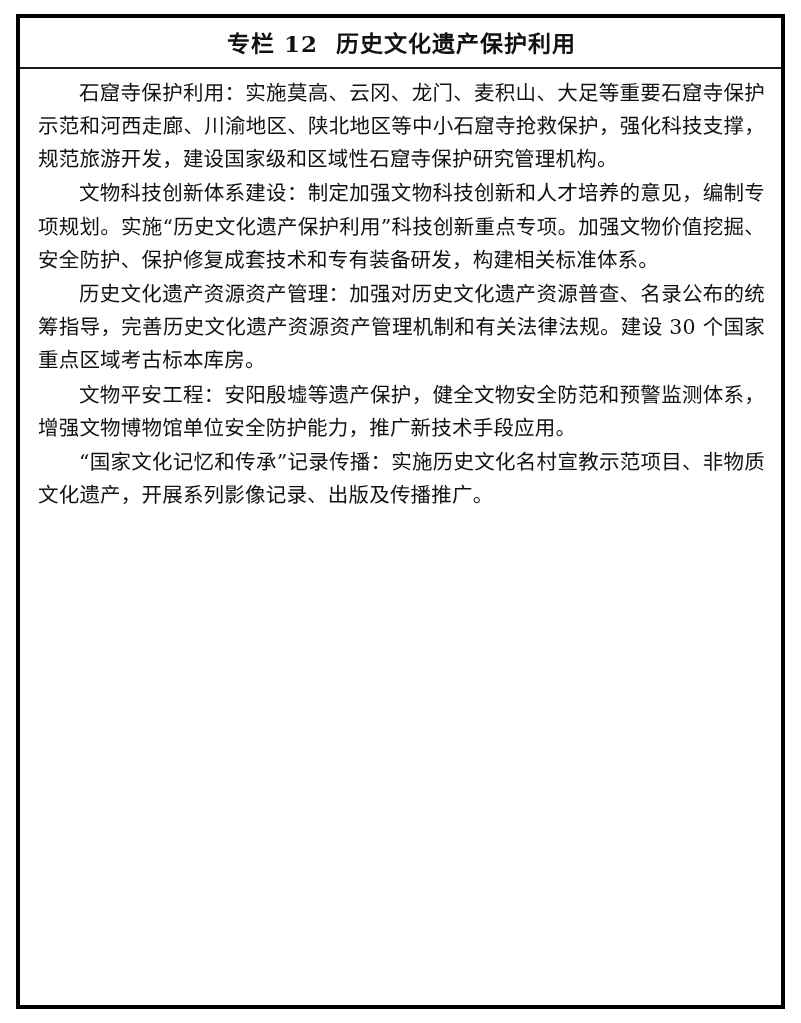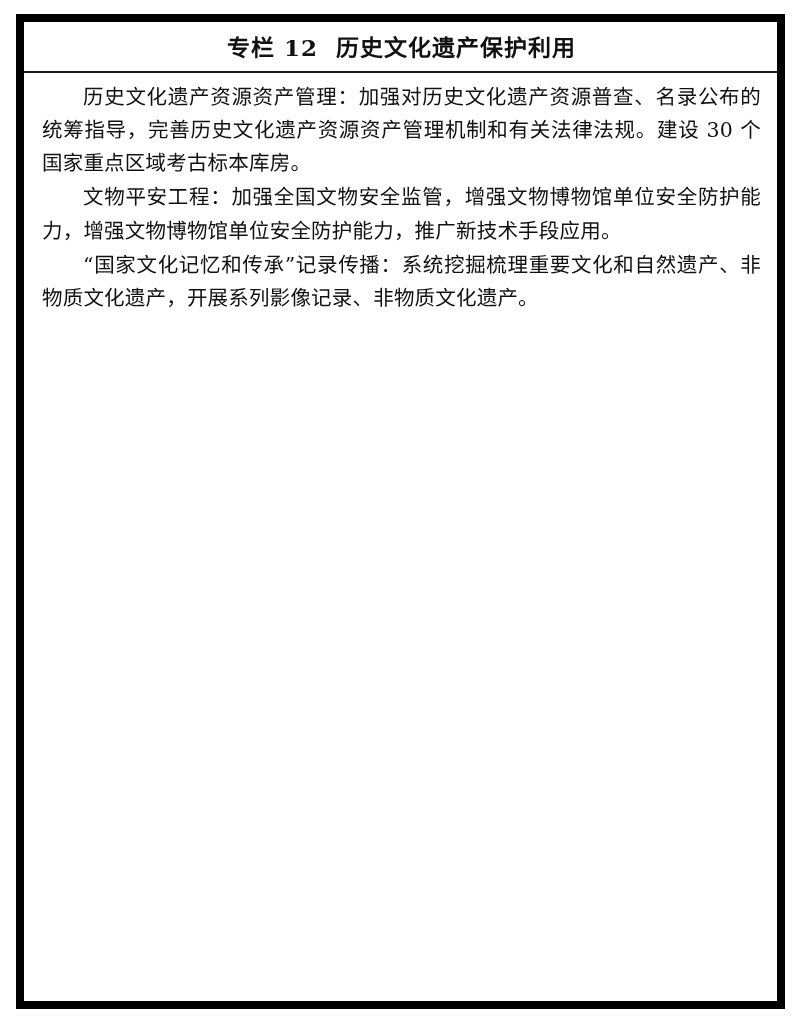--- a/index.html
+++ b/index.html
@@ -18,21 +18,21 @@
     position: relative;
     width: 801px;
     height: 1023px;
     box-sizing: border-box;
     padding: 14px 16px 10px 16px;
   }
   .box {
     box-sizing: border-box;
     width: 769px;
     height: 995px;
-    border: 8px solid #000000;
+    border: 4px solid #000000;
     padding: 8px 16px 10px 18px;
     position: relative;
   }
   .title-bar {
     text-align: center;
     font-weight: bold;
     font-size: 23px;
     letter-spacing: 1px;
     padding: 4px 0 6px 0;
     line-height: 1.25;
@@ -65,19 +65,21 @@
 
 <div class="page">
   <div class="box">
 
     <div class="title-bar">
       <span class="t-num">专栏 12</span><span>历史文化遗产保护利用</span>
     </div>
     <div class="title-rule"></div>
 
     <div class="body-text">
+      <p class="para">石窟寺保护利用：实施莫高、云冈、龙门、麦积山、大足等重要石窟寺保护示范和河西走廊、川渝地区、陕北地区等中小石窟寺抢救保护，强化科技支撑，规范旅游开发，建设国家级和区域性石窟寺保护研究管理机构。</p>
+      <p class="para">文物科技创新体系建设：制定加强文物科技创新和人才培养的意见，编制专项规划。实施“历史文化遗产保护利用”科技创新重点专项。加强文物价值挖掘、安全防护、保护修复成套技术和专有装备研发，构建相关标准体系。</p>
       <p class="para">历史文化遗产资源资产管理：加强对历史文化遗产资源普查、名录公布的统筹指导，完善历史文化遗产资源资产管理机制和有关法律法规。建设 30 个国家重点区域考古标本库房。</p>
-      <p class="para">文物平安工程：加强全国文物安全监管，增强文物博物馆单位安全防护能力，增强文物博物馆单位安全防护能力，推广新技术手段应用。</p>
-      <p class="para">“国家文化记忆和传承”记录传播：系统挖掘梳理重要文化和自然遗产、非物质文化遗产，开展系列影像记录、非物质文化遗产。</p>
+      <p class="para">文物平安工程：安阳殷墟等遗产保护，健全文物安全防范和预警监测体系，增强文物博物馆单位安全防护能力，推广新技术手段应用。</p>
+      <p class="para">“国家文化记忆和传承”记录传播：实施历史文化名村宣教示范项目、非物质文化遗产，开展系列影像记录、出版及传播推广。</p>
     </div>
 
   </div>
 </div>
 
 </body></html>

